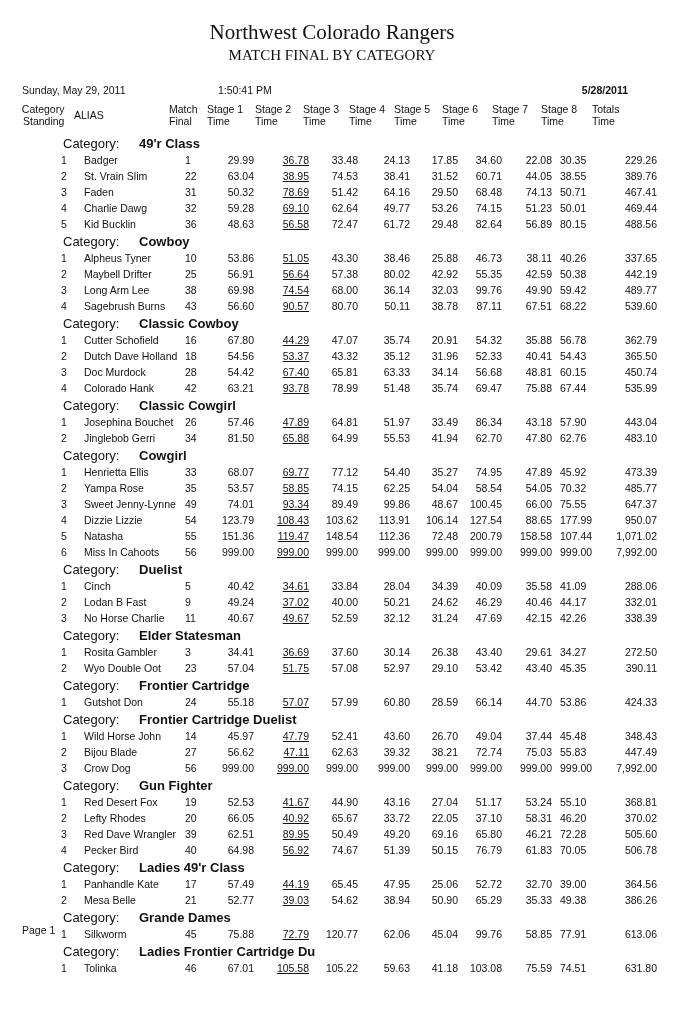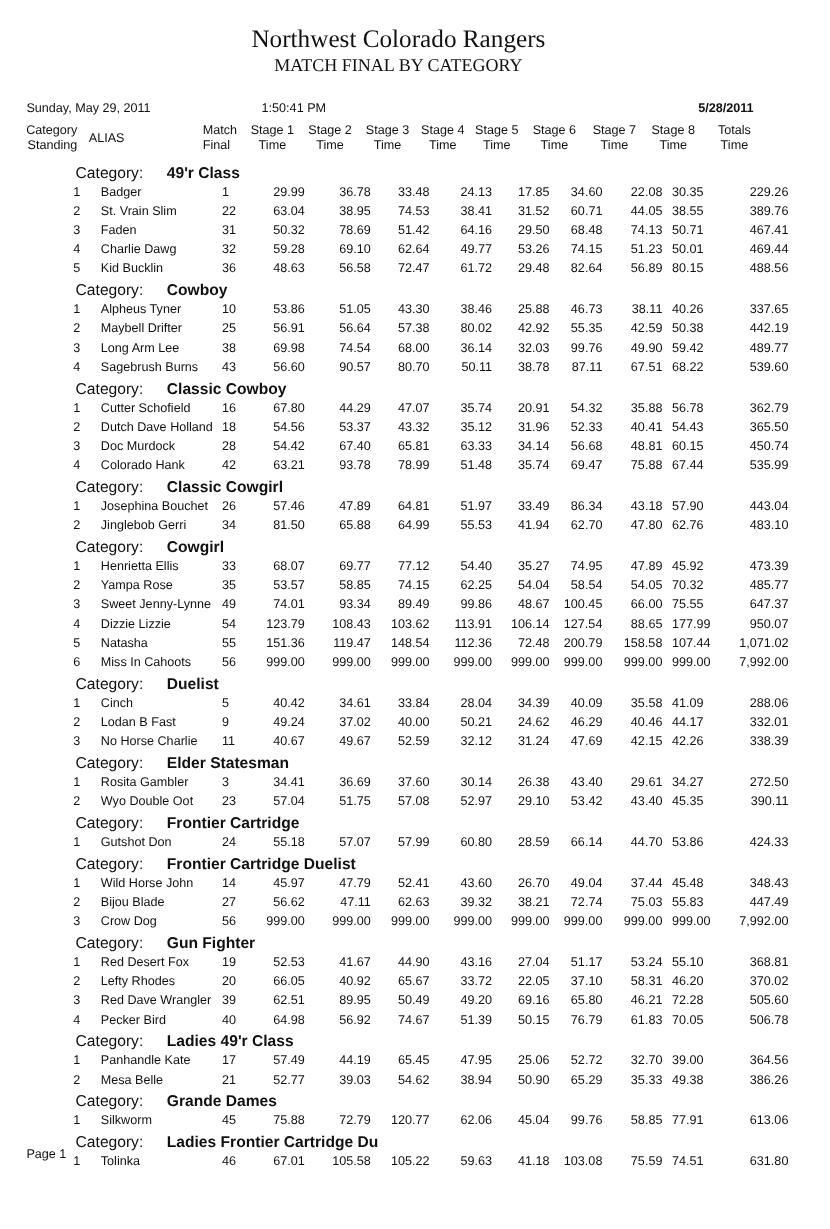--- a/index.html
+++ b/index.html
@@ -1,39 +1,39 @@
 <!DOCTYPE html>
 <html><head>
 <meta charset="utf-8">
 <style>
   html, body { margin:0; padding:0; background:#fff; }
   body { width:692px; height:1024px; position:relative; overflow:hidden; color:#111; font-family:"Liberation Sans", sans-serif; }
   .title { position:absolute; left:0; width:692px; text-align:center; top:20px; font-family:"Liberation Serif", serif; font-size:21px; margin-left:-14px; }
   .subtitle { position:absolute; left:0; width:692px; text-align:center; top:47px; font-family:"Liberation Serif", serif; font-size:15px; margin-left:-14px; }
   .abs { position:absolute; font-size:10.5px; white-space:nowrap; }
-  .hdr { position:absolute; font-size:10.5px; text-align:center; line-height:12px; white-space:nowrap; }
+  .hdr { position:absolute; font-size:10.5px; text-align:left; line-height:12px; white-space:nowrap; }
   #body { position:absolute; left:0; top:134px; width:692px;padding-left:17px; }
   .cat { position:relative; height:18px; }
   .cat .lbl { position:absolute; left:46px; top:2px; font-size:13px; }
   .cat .nm { position:absolute; left:122px; top:2px; font-size:13px; font-weight:bold; }
   .row { position:relative; height:16px; font-size:10.5px; }
   .row span { position:absolute; top:2px; white-space:nowrap; }
   .c-rank { left:40px; width:14px; text-align:center; }
   .c-alias { left:67px; }
   .c-final { left:168px; width:24px; text-align:left; }
   .c-s1 { right:455px; text-align:right; }
-  .c-s2 { right:400px; text-align:right; }
+  .c-s2 { right:400px; text-align:right;text-decoration:underline; }
   .c-s3 { right:351px; text-align:right; }
   .c-s4 { right:299px; text-align:right; }
   .c-s5 { right:251px; text-align:right; }
   .c-s6 { right:207px; text-align:right; }
   .c-s7 { right:157px; text-align:right; }
   .c-s8 { left:543px; text-align:left; }
   .c-tot { right:52px; text-align:right; }
-  .footer { position:absolute; left:22px; top:956px; font-size:10.5px; }
+  .footer { position:absolute; left:22px; top:924px; font-size:10.5px; }
 </style>
 </head>
 <body>
 
 <div class="title">Northwest Colorado Rangers</div>
 <div class="subtitle">MATCH FINAL BY CATEGORY</div>
 
 <div class="abs" style="left:22px;top:84px;">Sunday, May 29, 2011</div>
 <div class="abs" style="left:218px;top:84px;">1:50:41 PM</div>
 <div class="abs" style="right:64px;top:84px;font-weight:bold;">5/28/2011</div>

